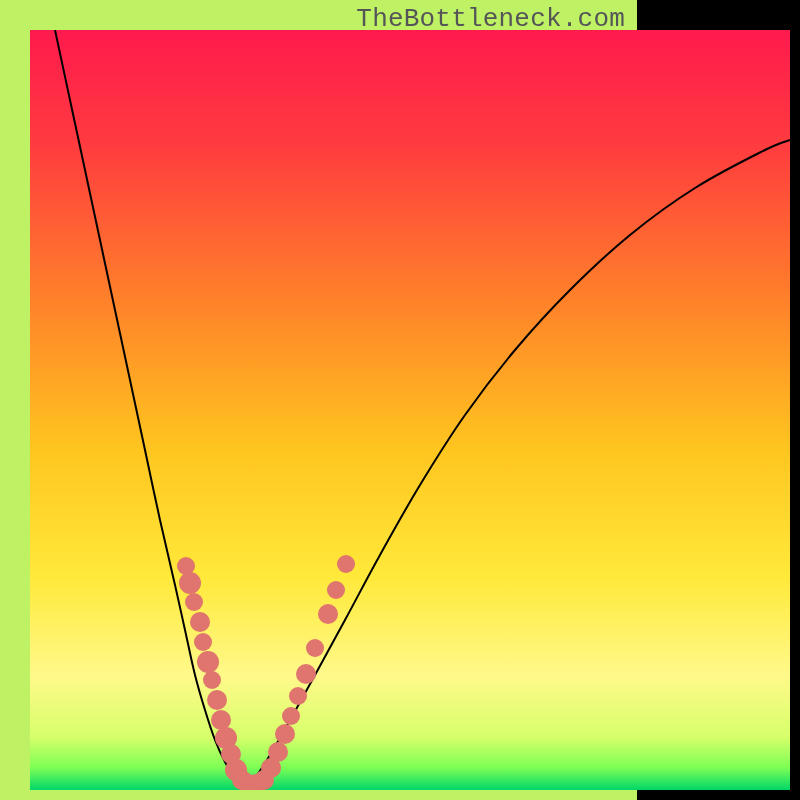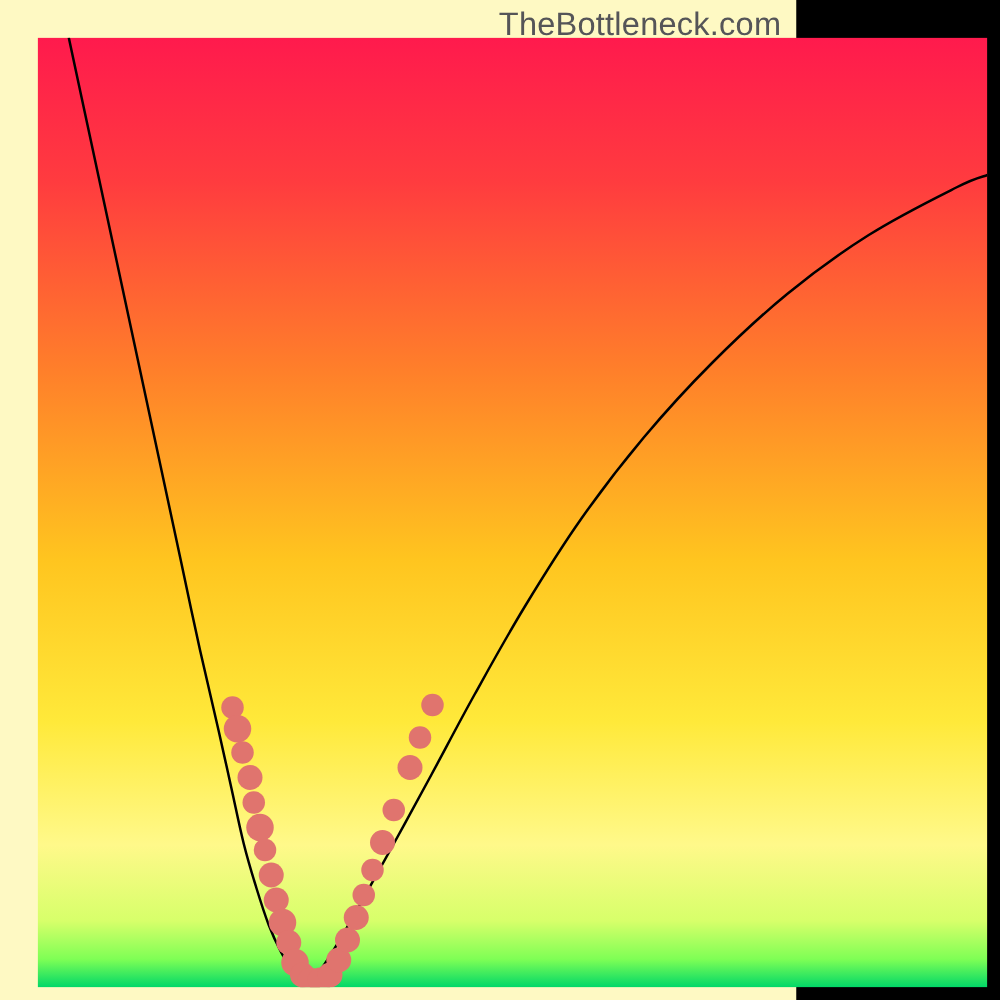--- a/index.html
+++ b/index.html
@@ -8,21 +8,22 @@
     width: 800px;
     height: 800px;
     overflow: hidden;
     background: #000;
     font-family: Arial, Helvetica, sans-serif;
   }
   .frame {
     position: relative;
     width: 637px;
     height: 800px;
-    background: #fef9c3;
+    background: #bef264;
+    font-family: Liberation Mono, monospace;
   }
   .watermark {
     position: absolute;
     top: 4px;
     right: 12px;
     font-size: 26px;
     font-weight: 500;
     color: #555558;
     letter-spacing: 0.2px;
     user-select: none;

